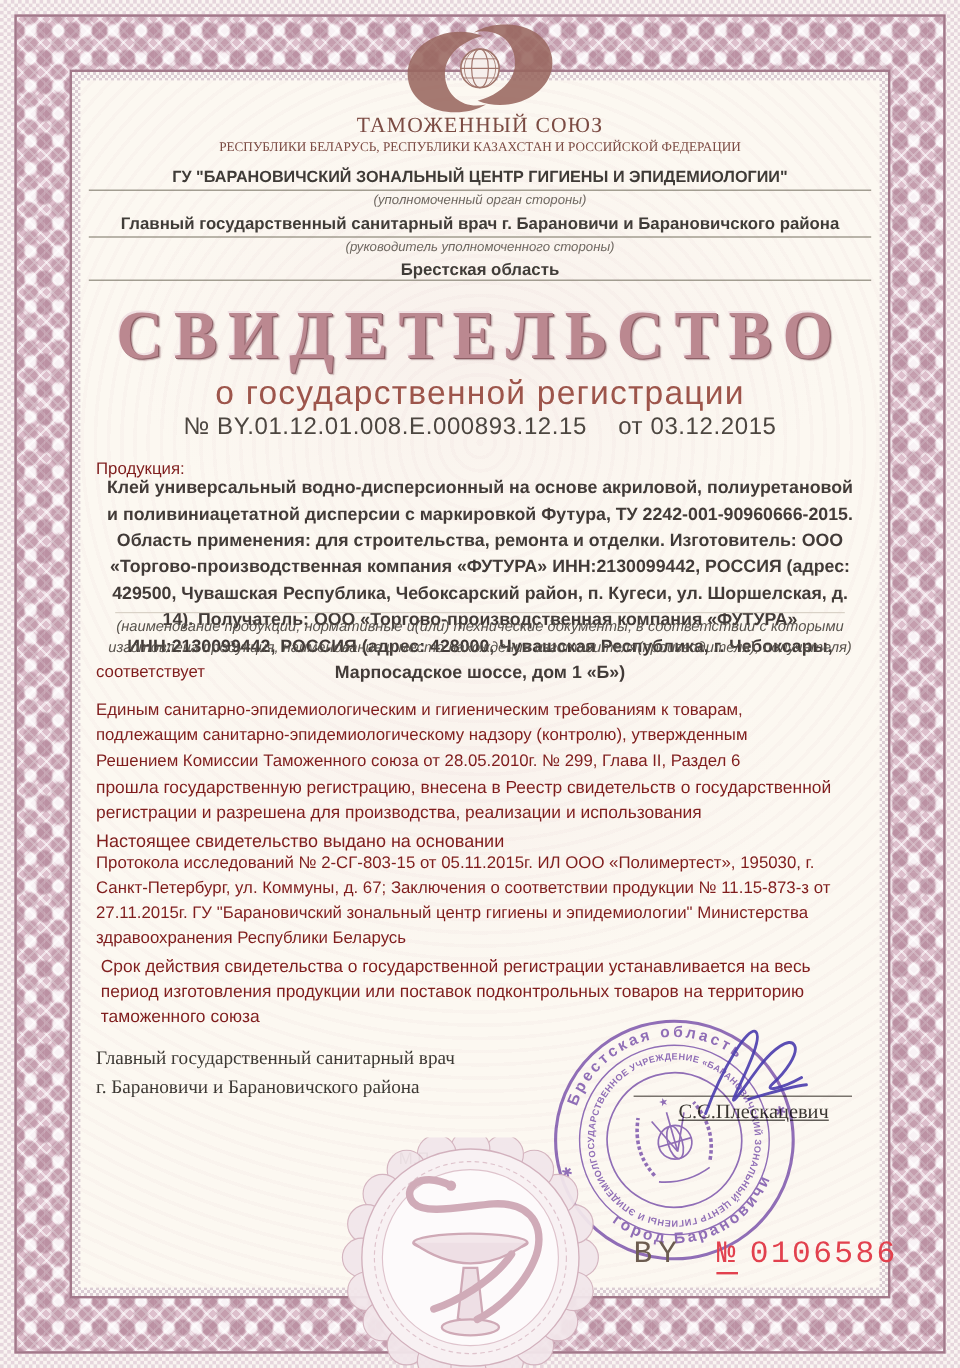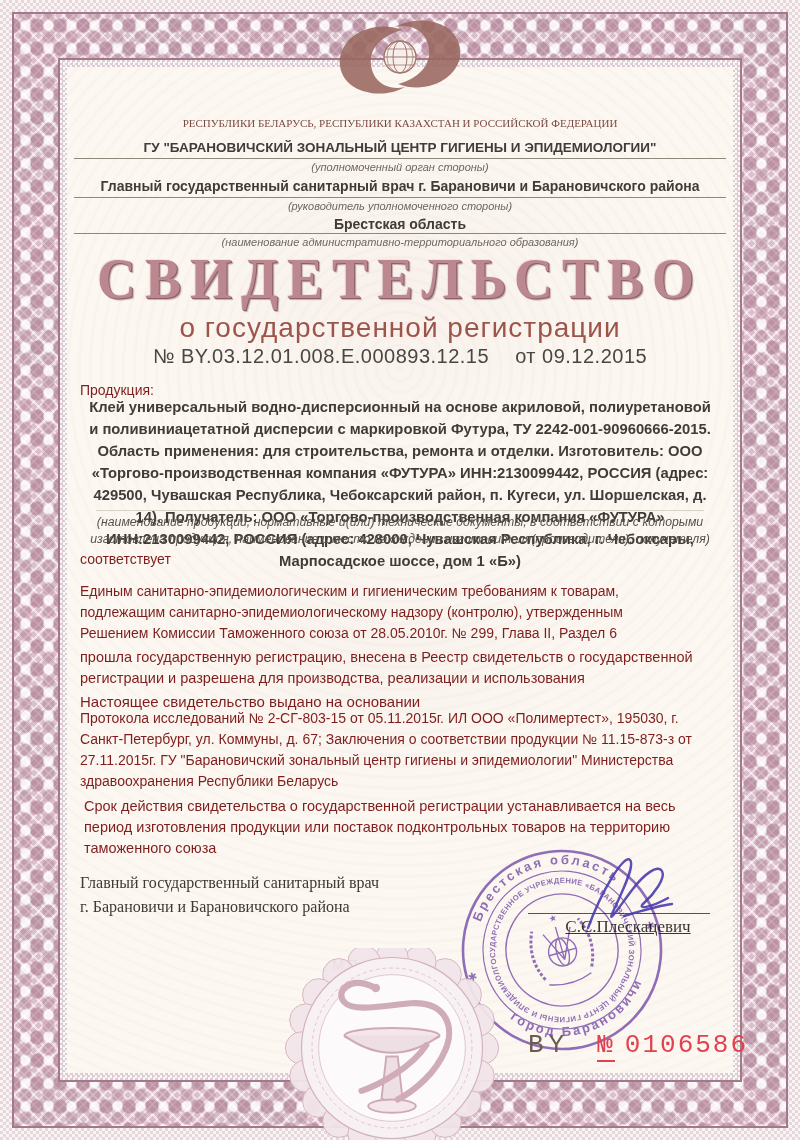--- a/index.html
+++ b/index.html
@@ -77,35 +77,35 @@
     <path d="M12,50 C8,22 44,2 74,14 C52,20 41,34 43,49 C45,66 60,75 77,71 C55,84 16,78 12,50 Z" fill="#99675e" opacity="0.88"></path>
     <path d="M132,32 C136,60 100,80 70,68 C92,62 103,48 101,33 C99,16 84,7 67,11 C89,-2 128,4 132,32 Z" fill="#99675e" opacity="0.88"></path>
     <circle cx="72" cy="41" r="16" fill="#f6efec" stroke="#a1766d" stroke-width="1.4"></circle>
     <ellipse cx="72" cy="41" rx="7" ry="16" fill="none" stroke="#a1766d" stroke-width="1"></ellipse>
     <ellipse cx="72" cy="41" rx="13" ry="16" fill="none" stroke="#a1766d" stroke-width="0.7"></ellipse>
     <line x1="56" y1="41" x2="88" y2="41" stroke="#a1766d" stroke-width="1"></line>
     <line x1="58" y1="33" x2="86" y2="33" stroke="#a1766d" stroke-width="0.8"></line>
     <line x1="58" y1="49" x2="86" y2="49" stroke="#a1766d" stroke-width="0.8"></line>
   </svg>
 
+  <div class="abs center serifhead" style="top:94px;font-size:18px;letter-spacing:1px;">ТАМОЖЕННЫЙ СОЮЗ</div>
   <div class="abs center serifhead" style="top:117px;font-size:11px;">РЕСПУБЛИКИ БЕЛАРУСЬ, РЕСПУБЛИКИ КАЗАХСТАН И РОССИЙСКОЙ ФЕДЕРАЦИИ</div>
   <div class="abs center" style="top:140px;font-size:13.5px;font-weight:bold;color:#3f3b37;">ГУ "БАРАНОВИЧСКИЙ ЗОНАЛЬНЫЙ ЦЕНТР ГИГИЕНЫ И ЭПИДЕМИОЛОГИИ"</div>
   <div class="abs rule" style="top:158px;"></div>
   <div class="abs center cap" style="top:161px;">(уполномоченный орган стороны)</div>
   <div class="abs center boldline" style="top:178px;">Главный государственный санитарный врач г. Барановичи  и Барановичского района</div>
   <div class="abs rule" style="top:197px;"></div>
   <div class="abs center cap" style="top:200px;">(руководитель уполномоченного стороны)</div>
   <div class="abs center boldline" style="top:216px;">Брестская область</div>
   <div class="abs rule" style="top:233px;"></div>
-  <div class="abs center cap" style="top:236px;">(наименование административно-территориального образования)</div>
 
   <div class="abs center main-title" style="top:248px;">СВИДЕТЕЛЬСТВО</div>
   <div class="abs center subtitle" style="top:312px;">о государственной регистрации</div>
   <div class="abs center numline" style="top:345px;">
-    <span>№ BY.03.12.01.008.E.000893.12.15</span><span class="gap"></span><span>от 09.12.2015</span>
+    <span>№ BY.01.12.01.008.E.000893.12.15</span><span class="gap"></span><span>от 03.12.2015</span>
   </div>
 
   <div class="abs bodytext" style="top:380px;left:80px;">Продукция:</div>
   <div class="abs" style="top:396px;left:84px;right:84px;text-align:center;font-weight:bold;font-size:14.8px;line-height:22px;color:#423b38;">Клей универсальный водно-дисперсионный на основе акриловой, полиуретановой и поливиниацетатной дисперсии с маркировкой Футура, ТУ 2242-001-90960666-2015. Область применения: для строительства, ремонта и отделки. Изготовитель: ООО «Торгово-производственная компания «ФУТУРА» ИНН:2130099442, РОССИЯ (адрес: 429500, Чувашская Республика, Чебоксарский район, п. Кугеси, ул. Шоршелская, д. 14). Получатель: ООО «Торгово-производственная компания «ФУТУРА» ИНН:2130099442, РОССИЯ (адрес: 428000, Чувашская Республика, г. Чебоксары, Марпосадское шоссе, дом 1 «Б»)</div>
   <div class="abs" style="top:510px;left:96px;right:96px;border-top:1px solid #d9d2c7;"></div>
   <div class="abs" style="top:514px;left:88px;right:88px;text-align:center;font-style:italic;font-size:12.3px;line-height:17px;color:#57524c;">(наименование продукции, нормативные и(или) технические документы, в соответствии с которыми изготовлена продукция, наименование и место нахождения изготовителя(производителя), получателя)</div>
 
   <div class="abs bodytext" style="top:549px;left:80px;">соответствует</div>
   <div class="abs bodytext" style="top:581px;left:80px;width:614px;">Единым санитарно-эпидемиологическим и гигиеническим требованиям к товарам, подлежащим санитарно-эпидемиологическому надзору (контролю), утвержденным Решением Комиссии Таможенного союза от 28.05.2010г. № 299, Глава II, Раздел 6</div>
 

